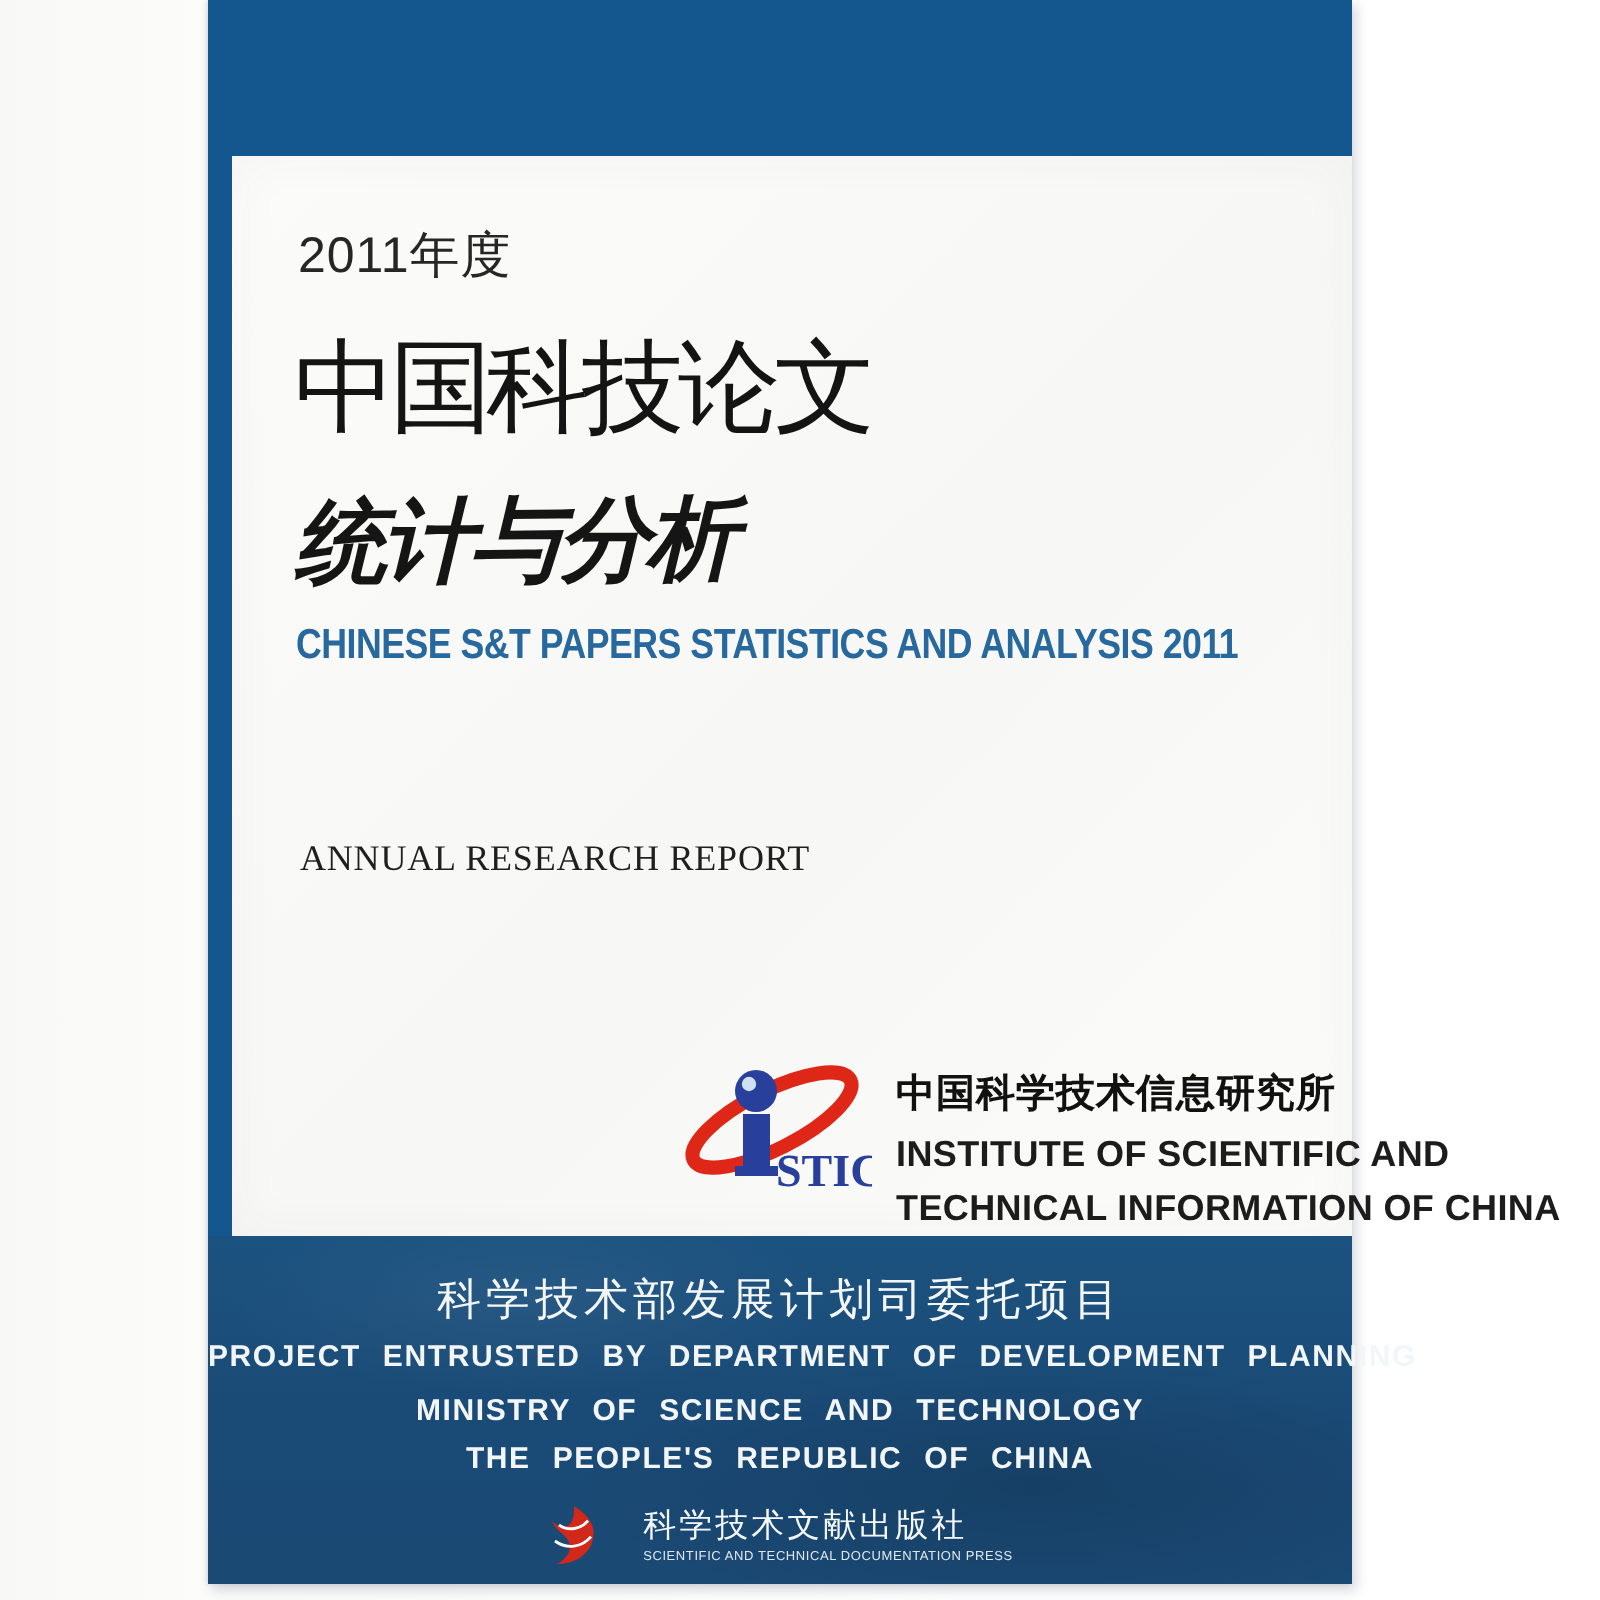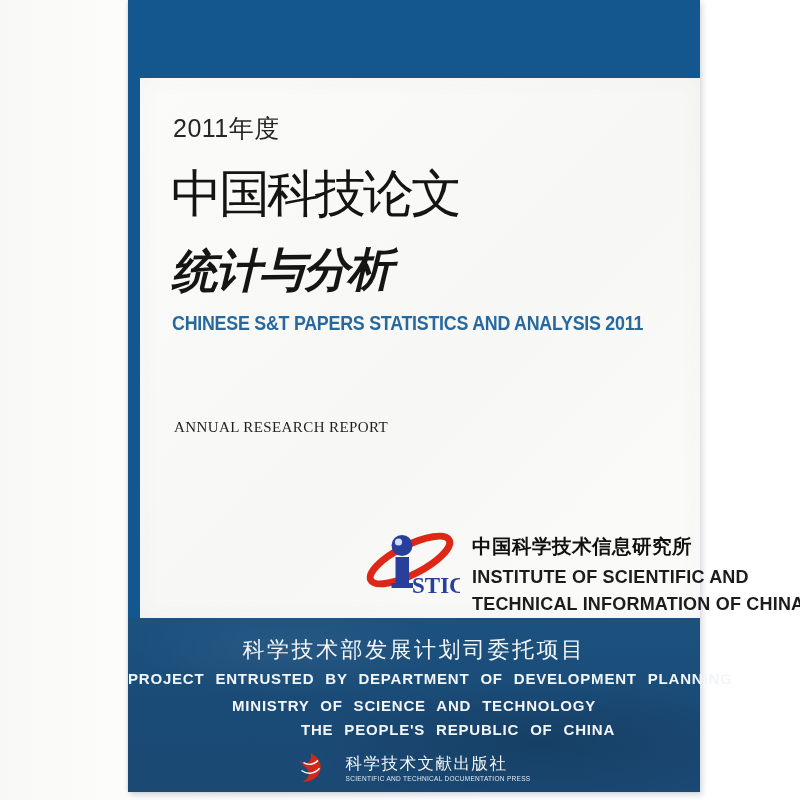--- a/index.html
+++ b/index.html
@@ -7,21 +7,21 @@
     width:800px;height:800px;overflow:hidden;
     font-family:"Liberation Sans",sans-serif;
     background:#ffffff;
   }
   .photo{
     position:relative;width:800px;height:800px;
     background:linear-gradient(90deg,#f8f8f6 0%,#fcfcfb 14%,#ffffff 60%);
   }
   
   .book{
-    position:absolute;left:128px;top:0;width:572px;height:792px;
+    position:absolute;left:104px;top:0;width:572px;height:792px;
     background:#14578e;
     box-shadow:2px 3px 6px rgba(60,70,90,.22), -1px 0 2px rgba(60,70,90,.12);
   }
   
   .panel{
     position:absolute;left:12px;top:78px;width:560px;height:540px;
     background:linear-gradient(135deg,#fbfbf9 0%,#f7f7f5 55%,#fbfbfa 100%);
     box-shadow:inset 0 0 26px rgba(80,80,80,.04);
   }
   .year{
@@ -44,21 +44,21 @@
     transform:scaleX(.85);transform-origin:left center;white-space:nowrap;
   }
   .report-zh{
     position:absolute;left:34px;top:312px;
     font-family:"Liberation Serif",serif;
     font-size:21px;color:#1d1d1d;letter-spacing:5px;
   }
   .report-en{
     position:absolute;left:34px;top:341px;
     font-family:"Liberation Serif",serif;
-    font-size:15px;color:#1f1f1f;letter-spacing:.4px;
+    font-size:18px;color:#1f1f1f;letter-spacing:.4px;
   }
   .inst-row{position:absolute;left:222px;top:452px;display:flex;align-items:flex-start;}
   .istic-logo{width:98px;height:72px;flex:0 0 auto;}
   .inst-text{margin-left:12px;padding-top:3px;font-weight:bold;}
   .inst-zh{
     font-family:"Liberation Serif",serif;
     font-size:19.5px;color:#111;letter-spacing:.5px;white-space:nowrap;
   }
   .inst-en{
     font-size:18px;color:#1c1c1c;letter-spacing:.2px;margin-top:7px;white-space:nowrap;
@@ -76,21 +76,21 @@
     position:absolute;left:0;top:17px;width:100%;text-align:center;
     font-size:22px;color:#f3f6f9;letter-spacing:2.5px;
   }
   .proj-en{
     position:absolute;left:0;width:100%;text-align:center;
     font-size:15px;font-weight:700;color:#f3f6f9;letter-spacing:.8px;word-spacing:6px;
     white-space:nowrap;
   }
   .proj-en1{top:52px;}
   .proj-en2{top:79px;}
-  .proj-en3{top:103px;padding-left:44px;}
+  .proj-en3{top:103px;}
   .pub-row{
     position:absolute;left:0;top:135px;width:100%;
     display:flex;justify-content:center;align-items:center;gap:24px;
   }
   .pub-logo{width:24px;height:30px;flex:0 0 auto;}
   .pub-zh{
     font-size:16.5px;color:#f4f7fa;letter-spacing:1.5px;line-height:1.1;white-space:nowrap;
   }
   .pub-en{
     font-size:6.5px;color:#dfe8f0;letter-spacing:.3px;margin-top:2px;white-space:nowrap;

